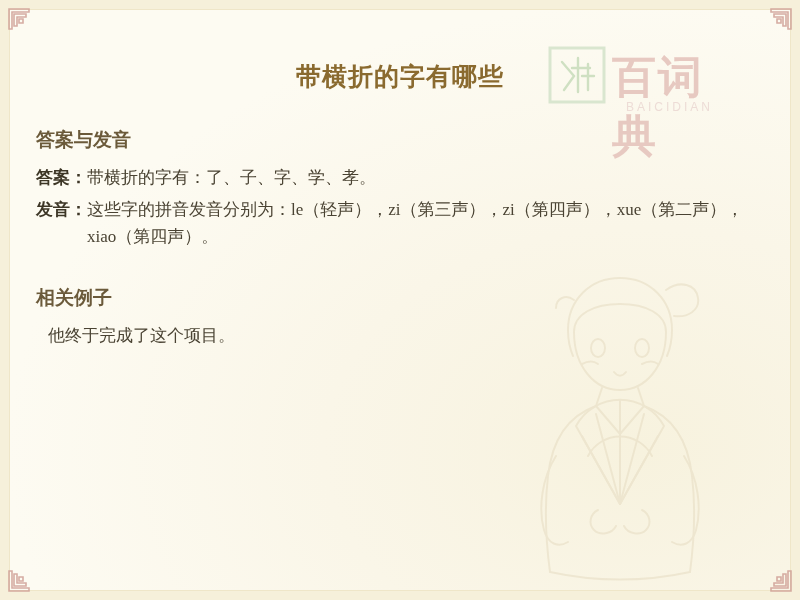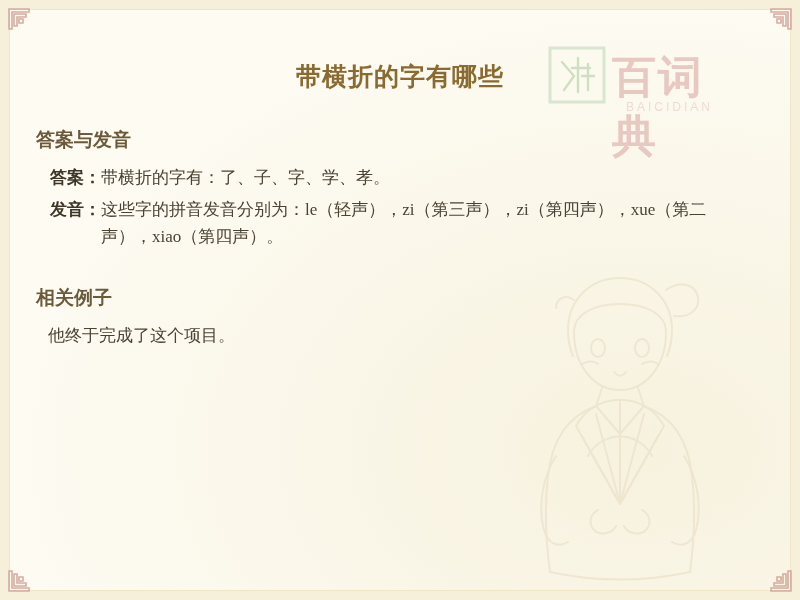--- a/index.html
+++ b/index.html
@@ -116,21 +116,21 @@
     font-size: 19px;
     font-weight: bold;
     color: #6b5a3a;
     font-family: "Liberation Serif", serif;
   }
   h2.section.second { margin-top: 35px; }
 
   .qa-row {
     display: flex;
     align-items: flex-start;
-    margin: 0 0 6px 14px;
+    margin: 0 0 6px 0;
     font-size: 17px;
     color: #4a4333;
     line-height: 1.55;
   }
   .qa-label {
     font-weight: bold;
     color: #3d3626;
     white-space: nowrap;
     flex: 0 0 auto;
   }

